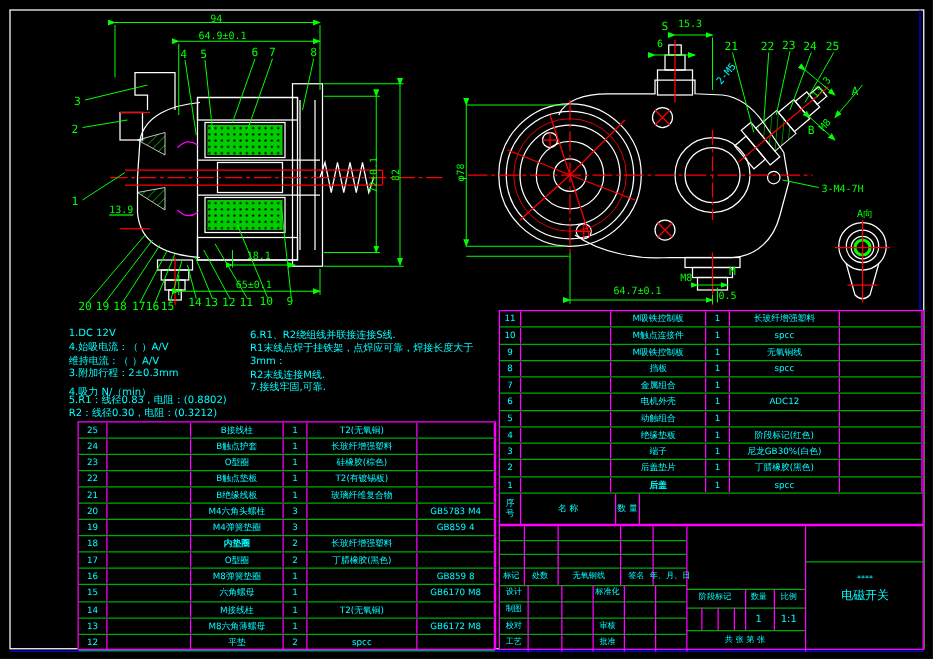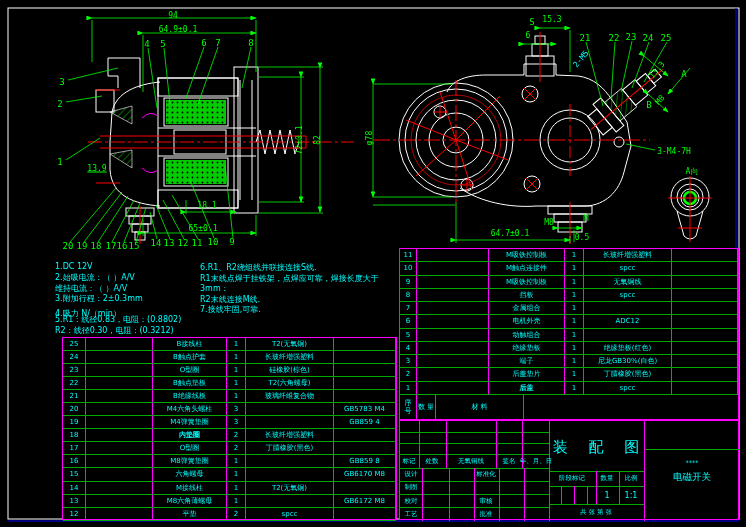--- a/index.html
+++ b/index.html
@@ -242,21 +242,21 @@
   <span class="lab" style="left:674px;top:151px">3-M4-7H</span>
   <span class="lab" style="left:692px;top:171px">A向</span>
   <span class="lab rot90" style="left:369px;top:138px">φ78</span>
   <span class="lab" style="left:510px;top:233px">64.7±0.1</span>
   <span class="lab" style="left:549px;top:222px">M8</span>
   <span class="lab co" style="left:586px;top:218px">M</span>
   <span class="lab" style="left:582px;top:237px">0.5</span>
 
   <div>
     <div class="note" style="left:55px;top:262px">1.DC  12V</div>
-    <div class="note" style="left:55px;top:272px">2.始吸电流：（    ）A/V</div>
+    <div class="note" style="left:55px;top:272px">4.始吸电流：（    ）A/V</div>
     <div class="note" style="left:55px;top:283px">  维持电流：（    ）A/V</div>
     <div class="note" style="left:55px;top:293px">3.附加行程：2±0.3mm</div>
     <div class="note" style="left:55px;top:308px">4.吸力  N/（min）</div>
     <div class="note" style="left:55px;top:314px">5.R1：线径0.83，电阻：(0.8802)</div>
     <div class="note" style="left:55px;top:325px">  R2：线径0.30，电阻：(0.3212)</div>
     <div class="note" style="left:200px;top:262px">6.R1、R2绕组线并联接连接S线.</div>
     <div class="note" style="left:200px;top:273px">  R1末线点焊于挂铁架，点焊应可靠，焊接长度大于</div>
     <div class="note" style="left:200px;top:283px">3mm：</div>
     <div class="note" style="left:200px;top:294px">  R2末线连接M线.</div>
     <div class="note" style="left:200px;top:304px">7.接线牢固,可靠.</div>
@@ -285,21 +285,21 @@
         <div class="tcell" style="width: 74px;">O型圈</div>
         <div class="tcell" style="width: 19px;">1</div>
         <div class="tcell" style="width: 88px;">硅橡胶(棕色)</div>
         <div class="tcell" style="width: 62px;"></div>
       </div>
       <div class="trow">
         <div class="tcell" style="width: 23px;">22</div>
         <div class="tcell" style="width: 67px;"></div>
         <div class="tcell" style="width: 74px;">B触点垫板</div>
         <div class="tcell" style="width: 19px;">1</div>
-        <div class="tcell" style="width: 88px;">T2(六角螺母)</div>
+        <div class="tcell" style="width: 88px;">T2(有镀锡板)</div>
         <div class="tcell" style="width: 62px;"></div>
       </div>
       <div class="trow">
         <div class="tcell" style="width: 23px;">21</div>
         <div class="tcell" style="width: 67px;"></div>
         <div class="tcell" style="width: 74px;">B绝缘线板</div>
         <div class="tcell" style="width: 19px;">1</div>
         <div class="tcell" style="width: 88px;">玻璃纤维复合物</div>
         <div class="tcell" style="width: 62px;"></div>
       </div>
@@ -433,21 +433,21 @@
           <div class="tcell" style="width: 76px;">动触组合</div>
           <div class="tcell" style="width: 19px;">1</div>
           <div class="tcell" style="width: 88px;"></div>
           <div class="tcell" style="width: 66px;"></div>
         </div>
         <div class="trow">
           <div class="tcell" style="width: 17px;">4</div>
           <div class="tcell" style="width: 72px;"></div>
           <div class="tcell" style="width: 76px;">绝缘垫板</div>
           <div class="tcell" style="width: 19px;">1</div>
-          <div class="tcell" style="width: 88px;">绝缘垫板(红色)</div>
+          <div class="tcell" style="width: 88px;">阶段标记(红色)</div>
           <div class="tcell" style="width: 66px;"></div>
         </div>
         <div class="trow">
           <div class="tcell" style="width: 17px;">3</div>
           <div class="tcell" style="width: 72px;"></div>
           <div class="tcell" style="width: 76px; font-family: Liberation Serif, serif;">端子</div>
           <div class="tcell" style="width: 19px;">1</div>
           <div class="tcell" style="width: 88px;">尼龙GB30%(白色)</div>
           <div class="tcell" style="width: 66px;"></div>
         </div>
@@ -463,22 +463,22 @@
           <div class="tcell" style="width: 17px;">1</div>
           <div class="tcell" style="width: 72px;"></div>
           <div class="tcell" style="width: 76px; font-weight: bold;">后盖</div>
           <div class="tcell" style="width: 19px;">1</div>
           <div class="tcell" style="width: 88px;">spcc</div>
           <div class="tcell" style="width: 66px;"></div>
         </div>
       </div>
     <div class="rhead">
       <div class="hcell" style="width:17px">序 号</div>
+      <div class="hcell" style="width:76px">名  称</div>
       <div class="hcell" style="width:19px">数 量</div>
-      <div class="hcell" style="width:88px">材  料</div>
     </div>
   </div>
 
   <div class="tb">
 
     <div class="hl" style="left:0;top:11px;width:149px"></div>
     <div class="hl" style="left:0;top:22px;width:149px"></div>
     <div class="hl" style="left:0;top:33px;width:149px"></div>
     <div class="hl" style="left:0;top:47px;width:149px"></div>
     <div class="hl" style="left:0;top:60px;width:149px"></div>
@@ -510,21 +510,20 @@
     <span class="tbl" style="left:71px;top:40px">无氧铜线</span>
     <span class="tbl" style="left:109px;top:40px">签名</span>
     <span class="tbl" style="left:136px;top:40px">年、月、日</span>
     <span class="tbl" style="left:11px;top:53px">设计</span>
     <span class="tbl" style="left:11px;top:66px">制图</span>
     <span class="tbl" style="left:11px;top:80px">校对</span>
     <span class="tbl" style="left:11px;top:93px">工艺</span>
     <span class="tbl" style="left:86px;top:53px">标准化</span>
     <span class="tbl" style="left:86px;top:80px">审核</span>
     <span class="tbl" style="left:86px;top:93px">批准</span>
-    <span class="tbl big" style="left:196px;top:26px">装 配 图</span>
     <span class="tbl" style="left:172px;top:57px">阶段标记</span>
     <span class="tbl" style="left:207px;top:57px">数量</span>
     <span class="tbl" style="left:231px;top:57px">比例</span>
     <span class="tbl tbv" style="left:207px;top:74px">1</span>
     <span class="tbl tbv" style="left:231px;top:74px">1:1</span>
     <span class="tbl" style="left:196px;top:91px">共  张  第  张</span>
     <span class="tbl" style="left:292px;top:42px">****</span>
     <span class="tbl prod" style="left:292px;top:56px">电磁开关</span>
   </div>
 

